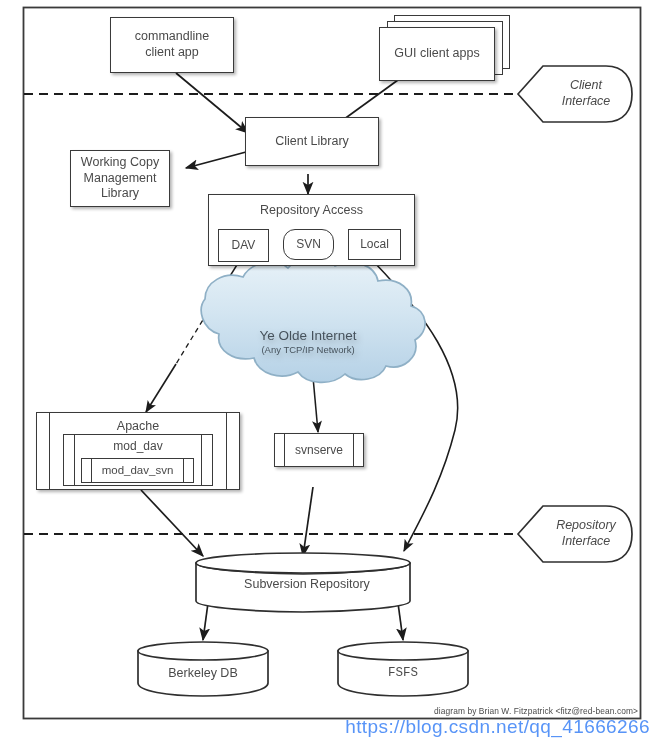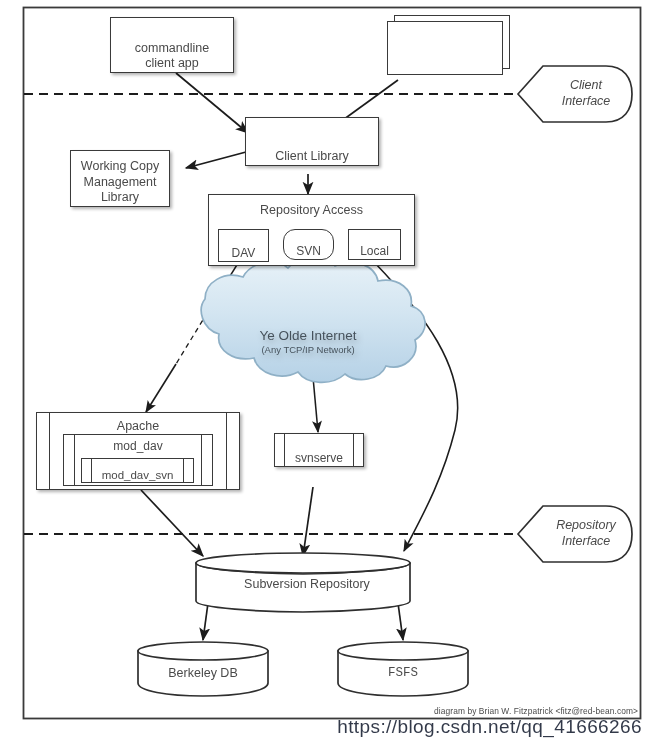--- a/index.html
+++ b/index.html
@@ -5,21 +5,21 @@
   html,body{margin:0;padding:0;background:#ffffff;}
   body{width:664px;height:744px;position:relative;overflow:hidden;
        font-family:"Liberation Sans","DejaVu Sans",sans-serif;color:#3a3a3a;}
 
   #stage{position:absolute;left:0;top:0;width:664px;height:744px;}
 
   svg#wires{position:absolute;left:0;top:0;width:664px;height:744px;pointer-events:none;}
 
   
   .node{position:absolute;box-sizing:border-box;background:#fff;border:1.6px solid #3a3a3a;
-        display:flex;align-items:flex-end;justify-content:center;text-align:center;
+        display:flex;align-items:center;justify-content:center;text-align:center;
         font-size:12.5px;line-height:1.25;color:#4a4a4a;
         box-shadow:2px 2px 3px rgba(0,0,0,.30);}
   .node.noshadow{box-shadow:none;}
   .label{pointer-events:none;}
 
   
   .stack{position:absolute;box-sizing:border-box;background:#fff;border:1.6px solid #3a3a3a;}
 
   
   .rail{position:absolute;top:0;bottom:0;width:0;border-left:1.5px solid #3a3a3a;}
@@ -38,21 +38,21 @@
   #cloud .ct2{font-size:9.5px;margin-top:1px;}
 
   
   .cyl{position:absolute;filter:drop-shadow(2px 3px 3px rgba(0,0,0,.28));}
   .cyl .cyltxt{position:absolute;left:0;right:0;text-align:center;z-index:3;
                font-size:12.5px;color:#4a4a4a;pointer-events:none;}
 
   
   #credit{position:absolute;right:26px;top:706px;font-size:8.4px;color:#4c4c4c;
           white-space:nowrap;letter-spacing:.1px;}
-  #watermark{position:absolute;right:22px;top:716px;font-size:19px;color:#0f172a;
+  #watermark{position:absolute;right:14px;top:716px;font-size:19px;color:#3b82f6;
              white-space:nowrap;letter-spacing:.4px;opacity:.85;}
 </style>
 </head>
 <body>
 
 <div id="stage">
 
   <svg id="wires" viewBox="0 0 664 744">
     <defs>
       <marker id="ah" markerWidth="10" markerHeight="10" refX="7.2" refY="3.4" orient="auto" markerUnits="strokeWidth">
@@ -140,20 +140,23 @@
 
   <div class="node" style="left:110px;top:17px;width:124px;height:56px;">
     <span class="label">
       <span>commandline</span><br>
       <span>client app</span>
     </span>
   </div>
 
   <div class="stack" style="left:394px;top:15px;width:116px;height:54px;"></div>
   <div class="stack" style="left:387px;top:21px;width:116px;height:54px;"></div>
+  <div class="node" style="left:379px;top:27px;width:116px;height:54px;">
+    <span class="label">GUI client apps</span>
+  </div>
 
   <div class="node" style="left:245px;top:117px;width:134px;height:49px;">
     <span class="label">Client Library</span>
   </div>
 
   <div class="node" style="left:70px;top:141px;width:100px;height:57px;margin-top:9px;">
     <span class="label">
       <span>Working Copy</span><br>
       <span>Management</span><br>
       <span>Library</span>

